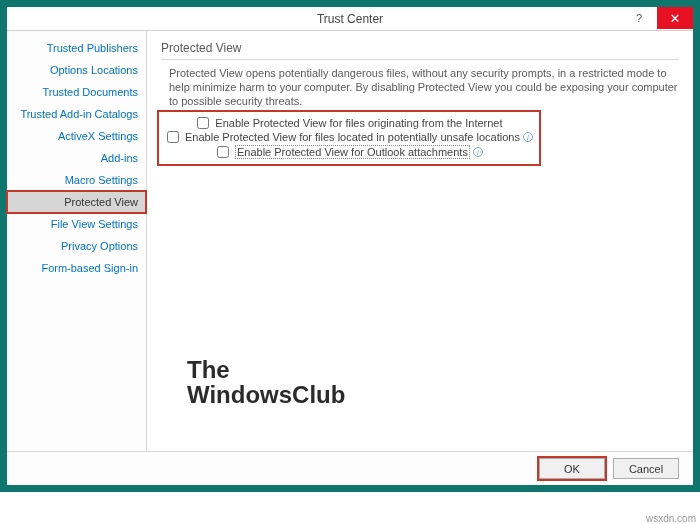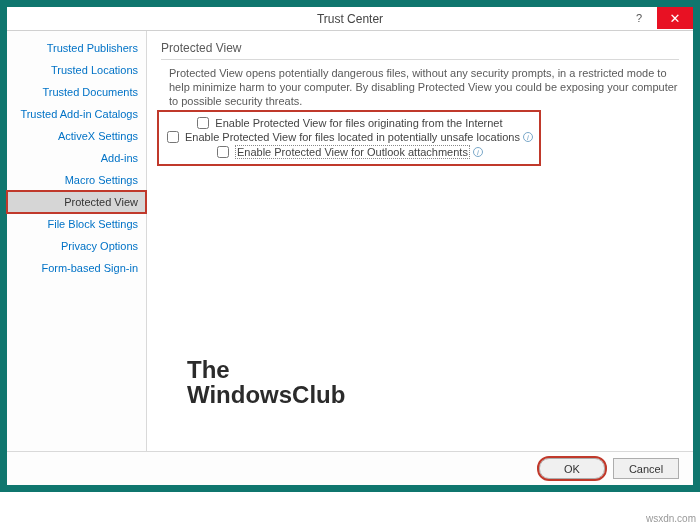--- a/index.html
+++ b/index.html
@@ -154,21 +154,20 @@
     font-size: 11px;
     color: #333;
     border: 1px solid #adadad;
     background: #f0f0f0;
     cursor: pointer;
     padding: 0 8px;
   }
   .btn.primary {
     outline: 2px solid #c0392b;
     outline-offset: 0px;
-    border-radius: 10px;
   }
   .watermark {
     position: absolute;
     left: 40px;
     bottom: 44px;
     font-family: "Segoe UI", sans-serif;
     font-weight: 600;
     color: #2b2b2b;
     line-height: 1.05;
   }
@@ -191,28 +190,28 @@
     <span class="titlebar-title">Trust Center</span>
     <div class="titlebar-controls">
       <div class="titlebar-btn">?</div>
       <div class="titlebar-btn close">✕</div>
     </div>
   </div>
 
   <div class="body-area">
     <div class="sidebar" id="sidebar">
         <div class="sidebar-item">Trusted Publishers</div>
-        <div class="sidebar-item">Trusted Locations</div>
+        <div class="sidebar-item">Options Locations</div>
         <div class="sidebar-item">Trusted Documents</div>
         <div class="sidebar-item">Trusted Add-in Catalogs</div>
         <div class="sidebar-item">ActiveX Settings</div>
         <div class="sidebar-item">Add-ins</div>
         <div class="sidebar-item">Macro Settings</div>
         <div class="sidebar-item selected">Protected View</div>
-        <div class="sidebar-item">File Block Settings</div>
+        <div class="sidebar-item">File View Settings</div>
         <div class="sidebar-item">Privacy Options</div>
         <div class="sidebar-item">Form-based Sign-in</div>
       </div>
 
     <div class="content">
       <div class="section-header">Protected View</div>
       <div class="section-desc">Protected View opens potentially dangerous files, without any security prompts, in a restricted mode to help minimize harm to your computer. By disabling Protected View you could be exposing your computer to possible security threats.</div>
       <div class="checkbox-group" id="checkbox-group"><div class="checkbox-row">
             <input type="checkbox" style="">
             <span class="label">Enable Protected View for files originating from the Internet</span>

